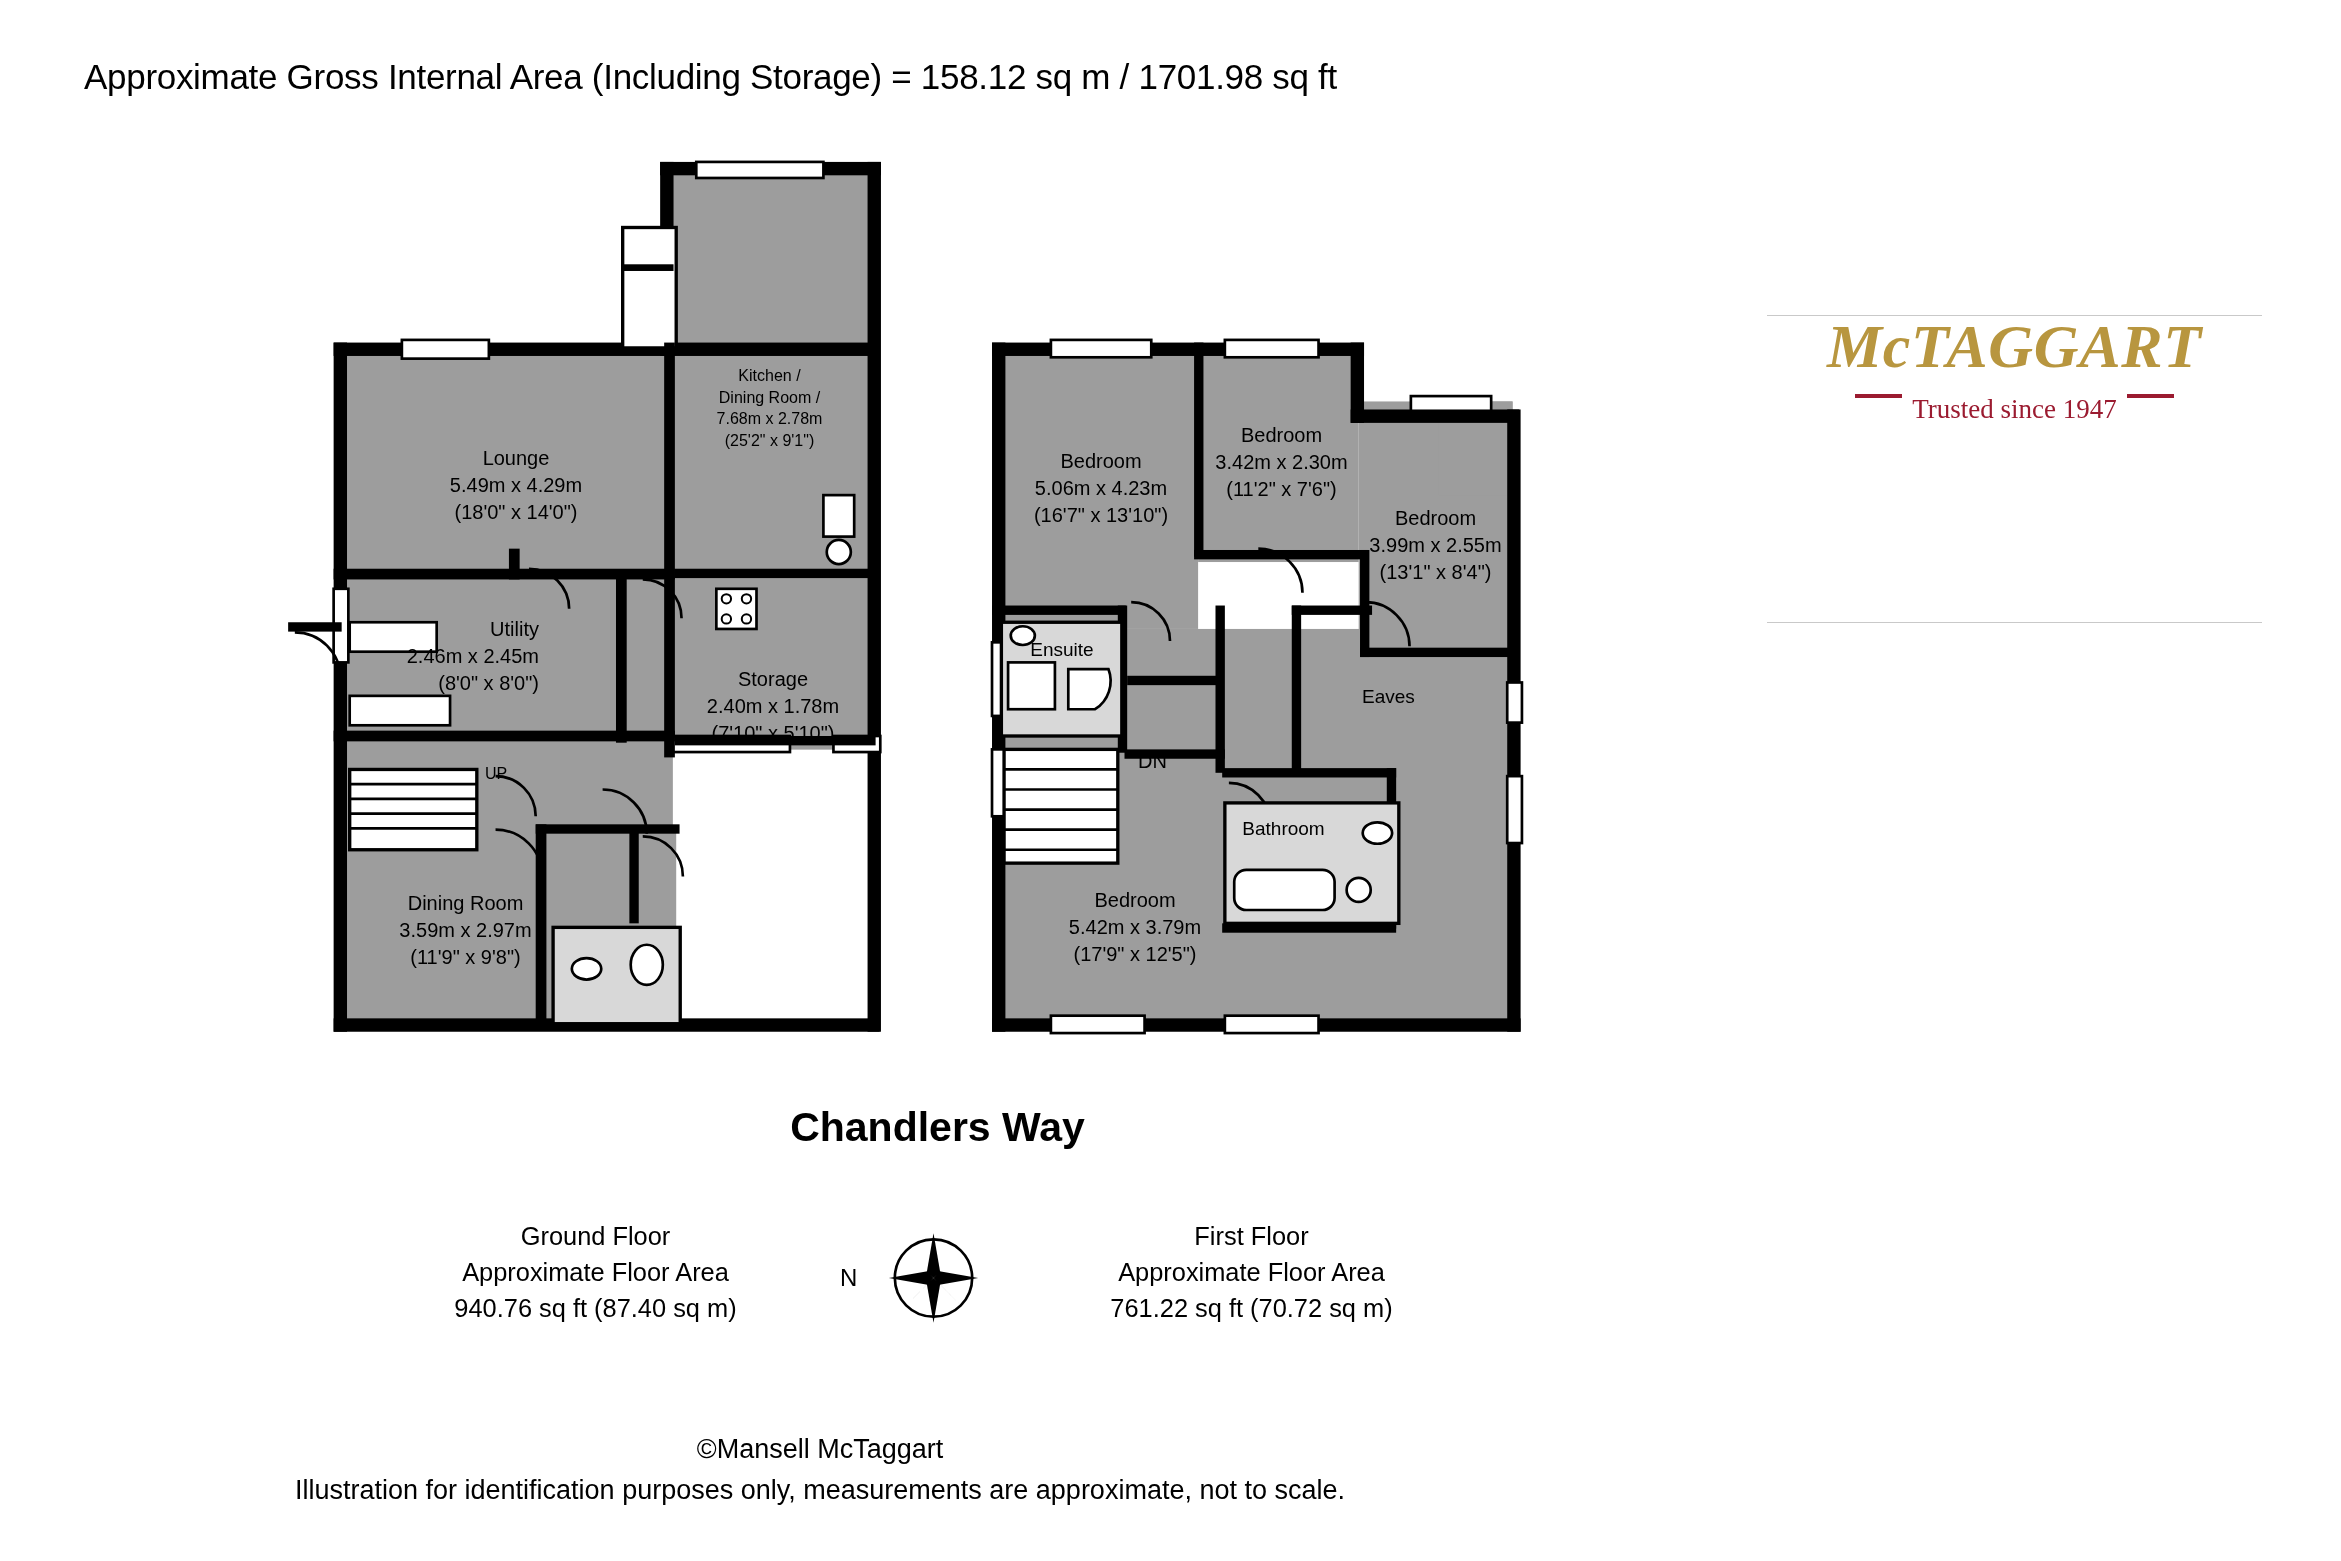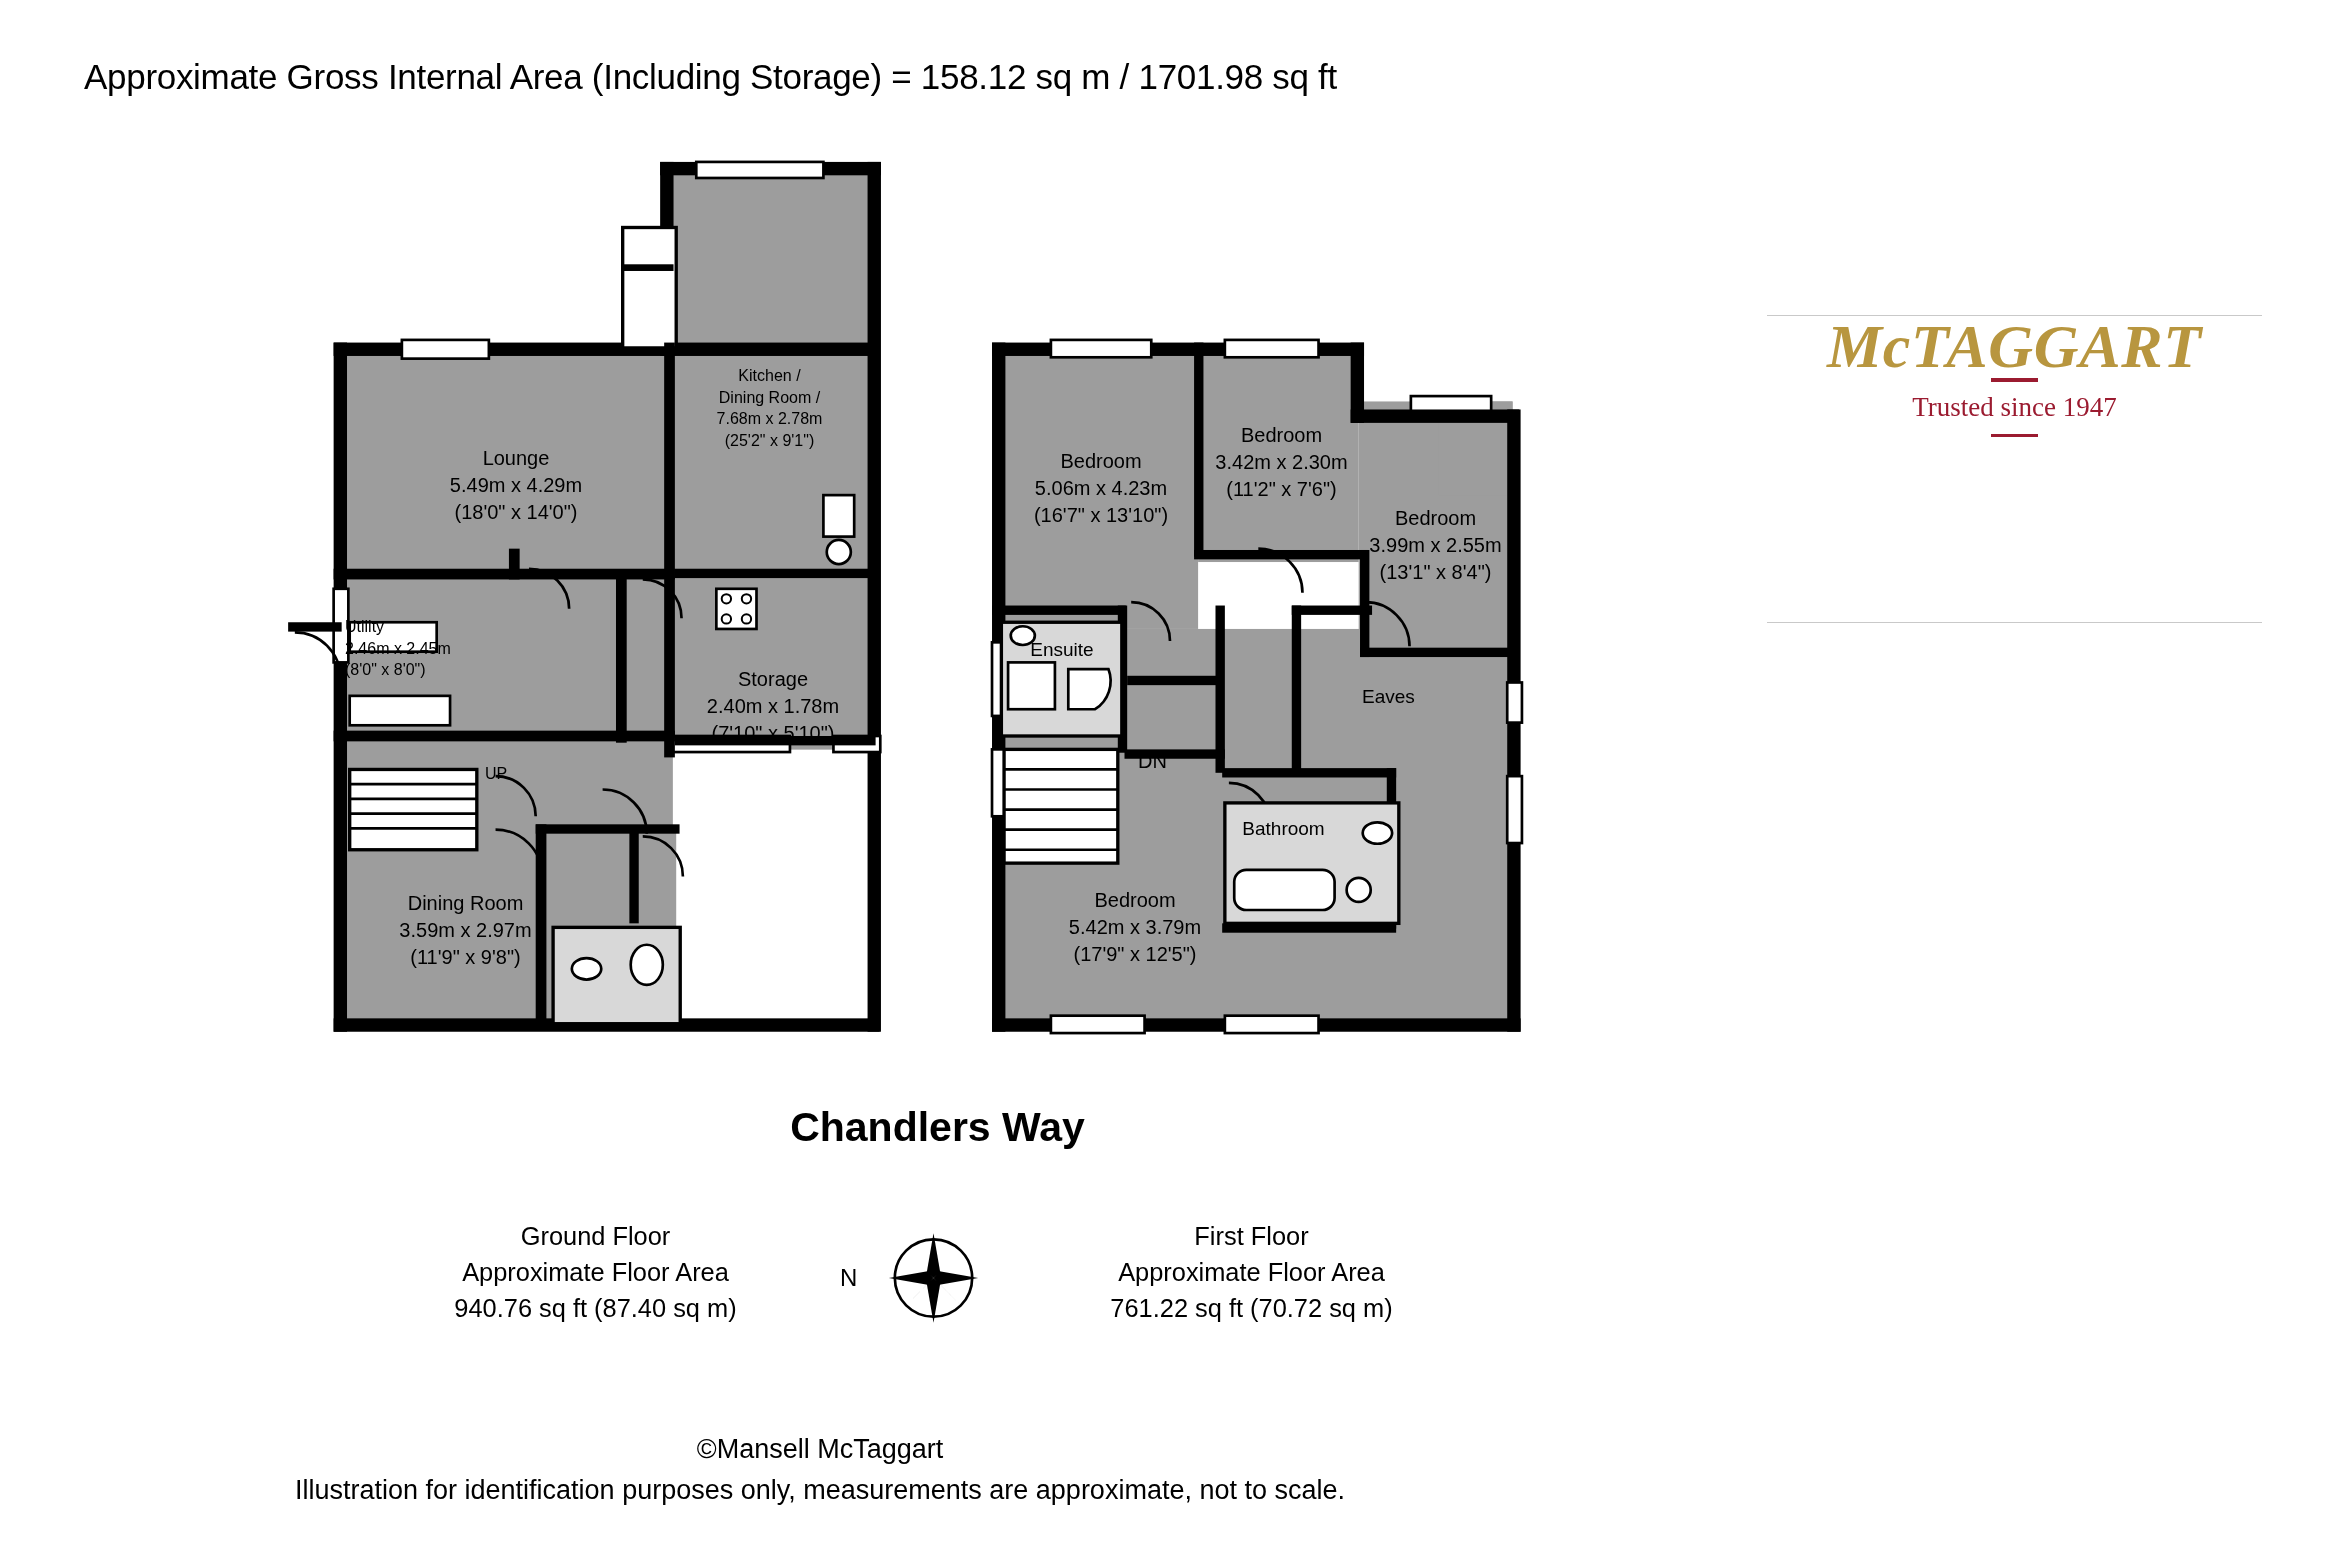--- a/index.html
+++ b/index.html
@@ -43,25 +43,24 @@
     font-family: "Liberation Serif", serif;
     font-weight: bold;
     font-style: italic;
     color: #b8963f;
     font-size: 62px;
     letter-spacing: 0.7px;
     line-height: 1.02;
   }
   .brand-line1 { margin-top: 60px; }
   .brand-tagline-wrap {
+    margin-top: 16px;
     display: flex;
-    align-items: center;
     justify-content: center;
     gap: 10.7px;
-    flex-direction: column;
   }
   .brand-tagline {
     font-family: "Liberation Serif", serif;
     color: #9b1b30;
     font-size: 27px;
     white-space: nowrap;
   }
   .tag-dash {
     width: 47px;
     height: 3.3px;
@@ -283,21 +282,21 @@
   <div>(18'0" x 14'0")</div>
 </div>
 
 <div style="position:absolute;left:676px;top:365px;width:187px;text-align:center;font-size:16px;line-height:1.35">
   <div>Kitchen /</div>
   <div>Dining Room /</div>
   <div>7.68m x 2.78m</div>
   <div>(25'2" x 9'1")</div>
 </div>
 
-<div style="position:absolute;left:345px;top:616px;width:194px;text-align:left;font-size:16px;line-height:1.35">
+<div style="position:absolute;left:345px;top:616px;width:194px;text-align:right;font-size:20px;line-height:1.35">
   <div>Utility</div>
   <div>2.46m x 2.45m</div>
   <div>(8'0" x 8'0")</div>
 </div>
 
 <div style="position:absolute;left:676px;top:666px;width:194px;text-align:center;font-size:20px;line-height:1.35">
   <div>Storage</div>
   <div>2.40m x 1.78m</div>
   <div>(7'10" x 5'10")</div>
 </div>

